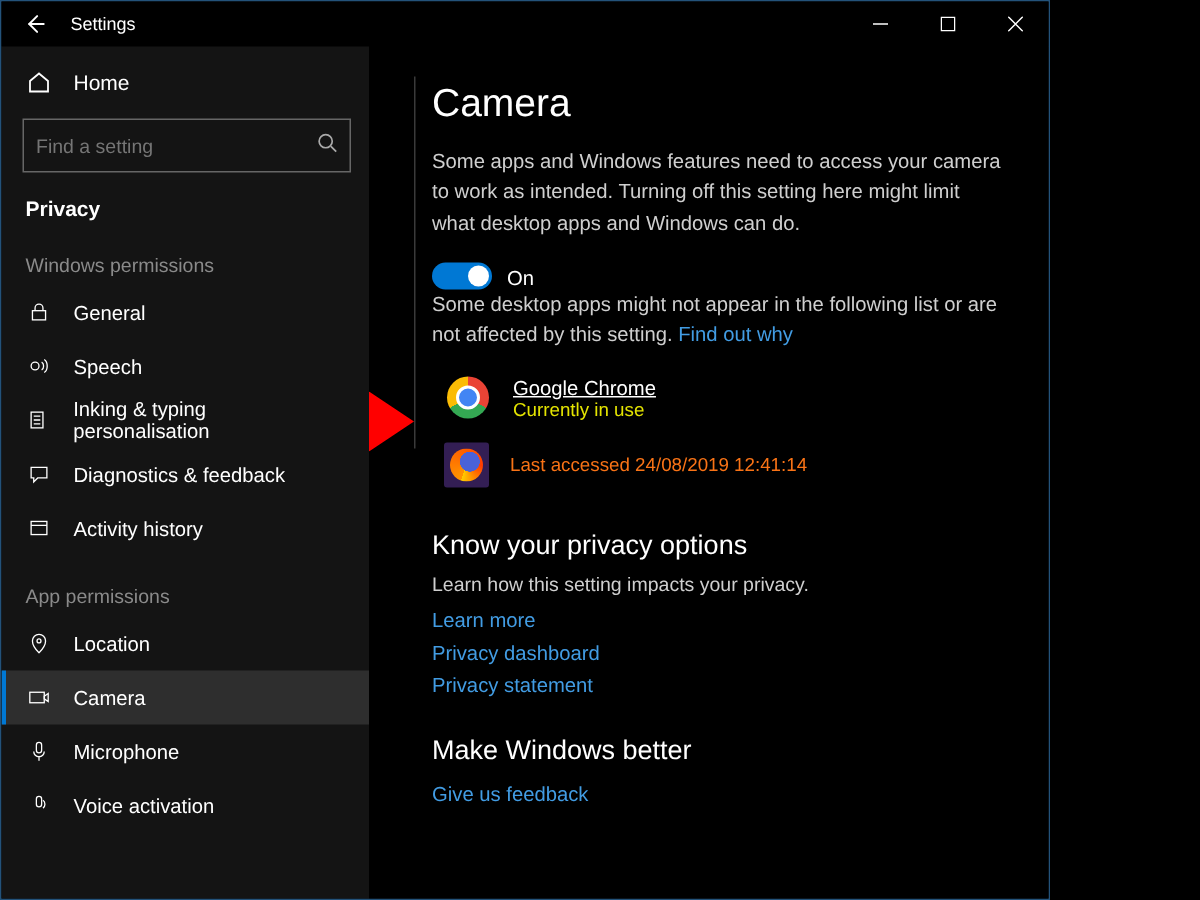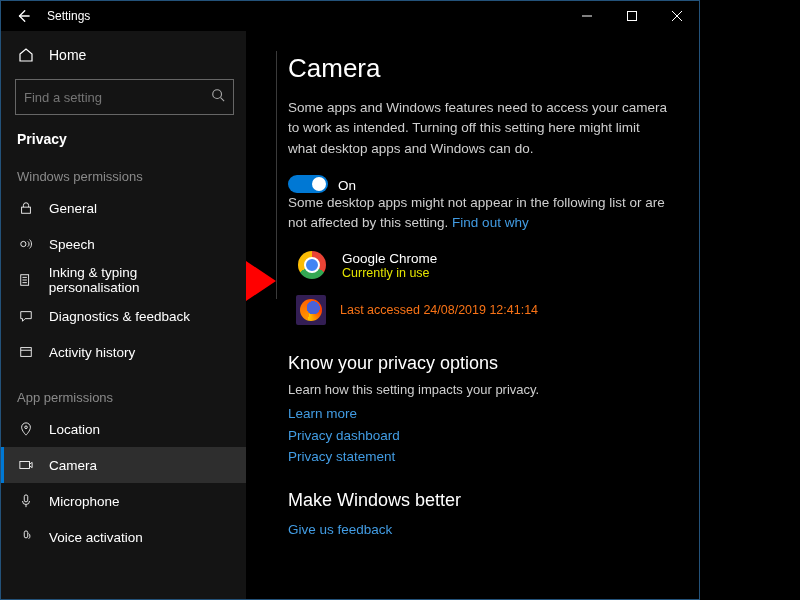--- a/index.html
+++ b/index.html
@@ -27,21 +27,21 @@
   .desc { color: #cfcfcf; font-size: 13.5px; line-height: 1.5; max-width: 380px; margin-bottom: 16px; }
   .toggle-row { display: flex; align-items: flex-end; margin-bottom: 0; }
   .toggle { width: 40px; height: 18px; border-radius: 10px; background: #0078d4; position: relative; margin-right: 10px; }
   .toggle .knob { position: absolute; right: 2px; top: 2px; width: 14px; height: 14px; border-radius: 50%; background: #fff; }
   .toggle-label { font-size: 13.5px; color: #fff; }
   .subdesc { color: #cfcfcf; font-size: 13.5px; line-height: 1.5; max-width: 400px; margin-bottom: 16px; }
   .link { color: #429ce3; font-size: 13.5px; text-decoration: none; cursor: pointer; }
   .applist { margin-left: 8px; margin-bottom: 28px; }
   .appitem { display: flex; align-items: center; margin-bottom: 14px; }
   .appicon { width: 32px; height: 32px; border-radius: 2px; margin-right: 14px; display: flex; align-items: center; justify-content: center; }
-  .appinfo .appname { font-size: 13.5px; color: #fff; }
+  .appinfo .appname { font-size: 13.5px; color: #fff; text-decoration: underline; }
   .appinfo .appstatus { font-size: 12.5px; }
   .status-inuse { color: #e4e400; }
   .status-last { color: #f97316; }
   .subhead { font-size: 18px; font-weight: 400; margin-bottom: 8px; }
   .smalltext { color: #cfcfcf; font-size: 13px; margin-bottom: 6px; }
   .linklist .link { display: block; line-height: 1.6; }
   .vline { position: absolute; left: 30px; top: 20px; bottom: 300px; width: 1px; background: #3a3a3a; }
   .arrow { position: absolute; left: -34px; top: 230px; pointer-events: none; }
   .arrow svg { display: block; }
   .sectiongap { height: 22px; }

